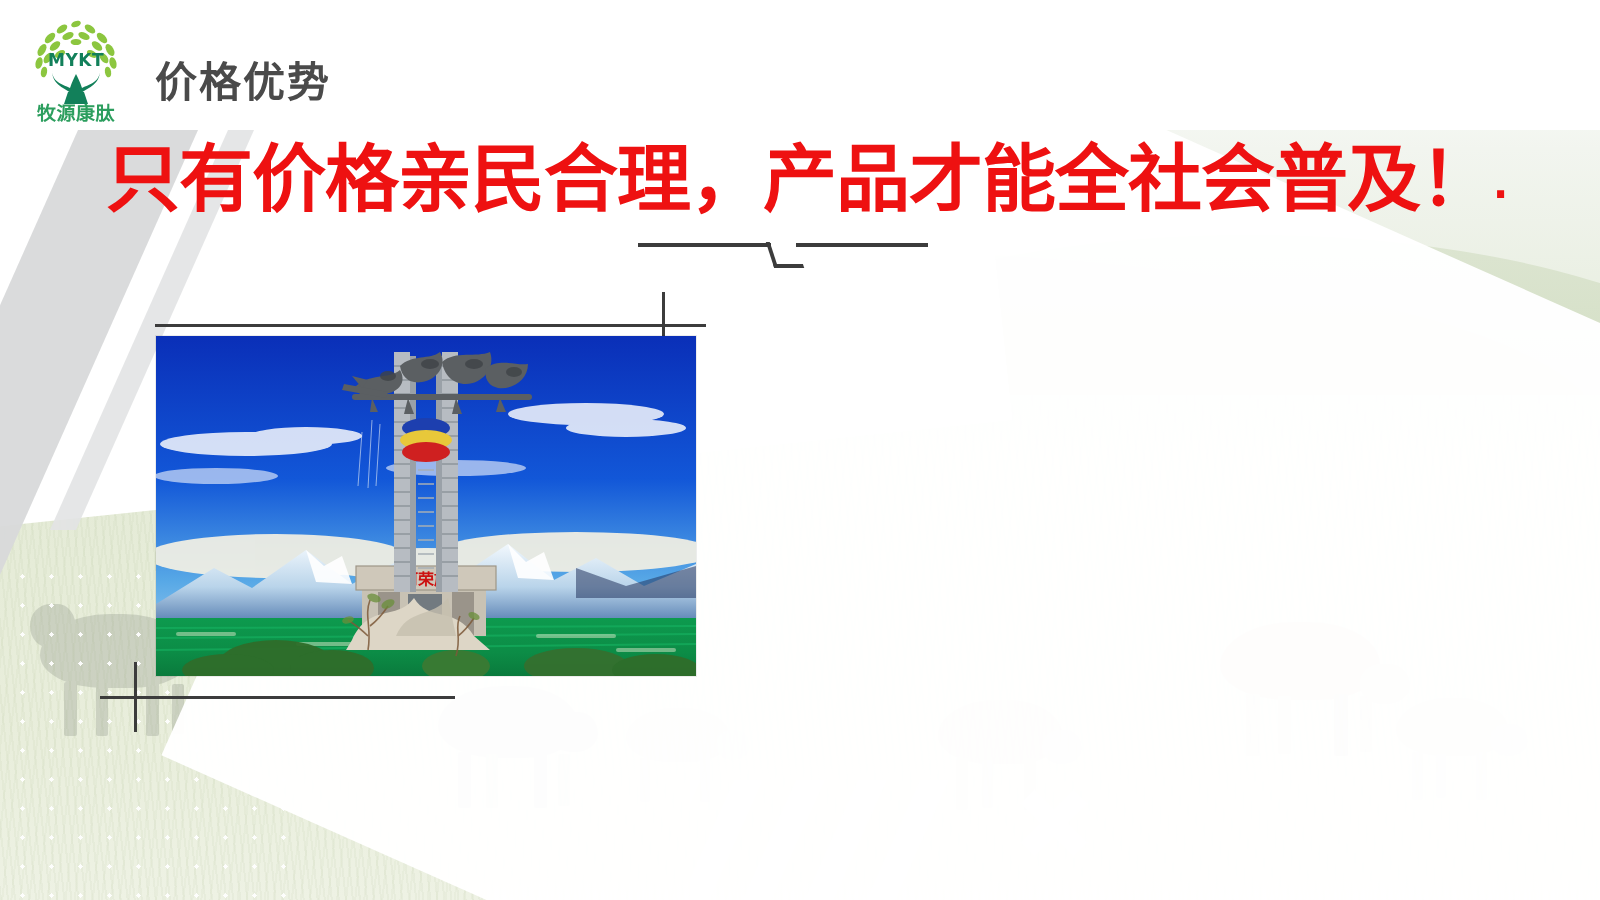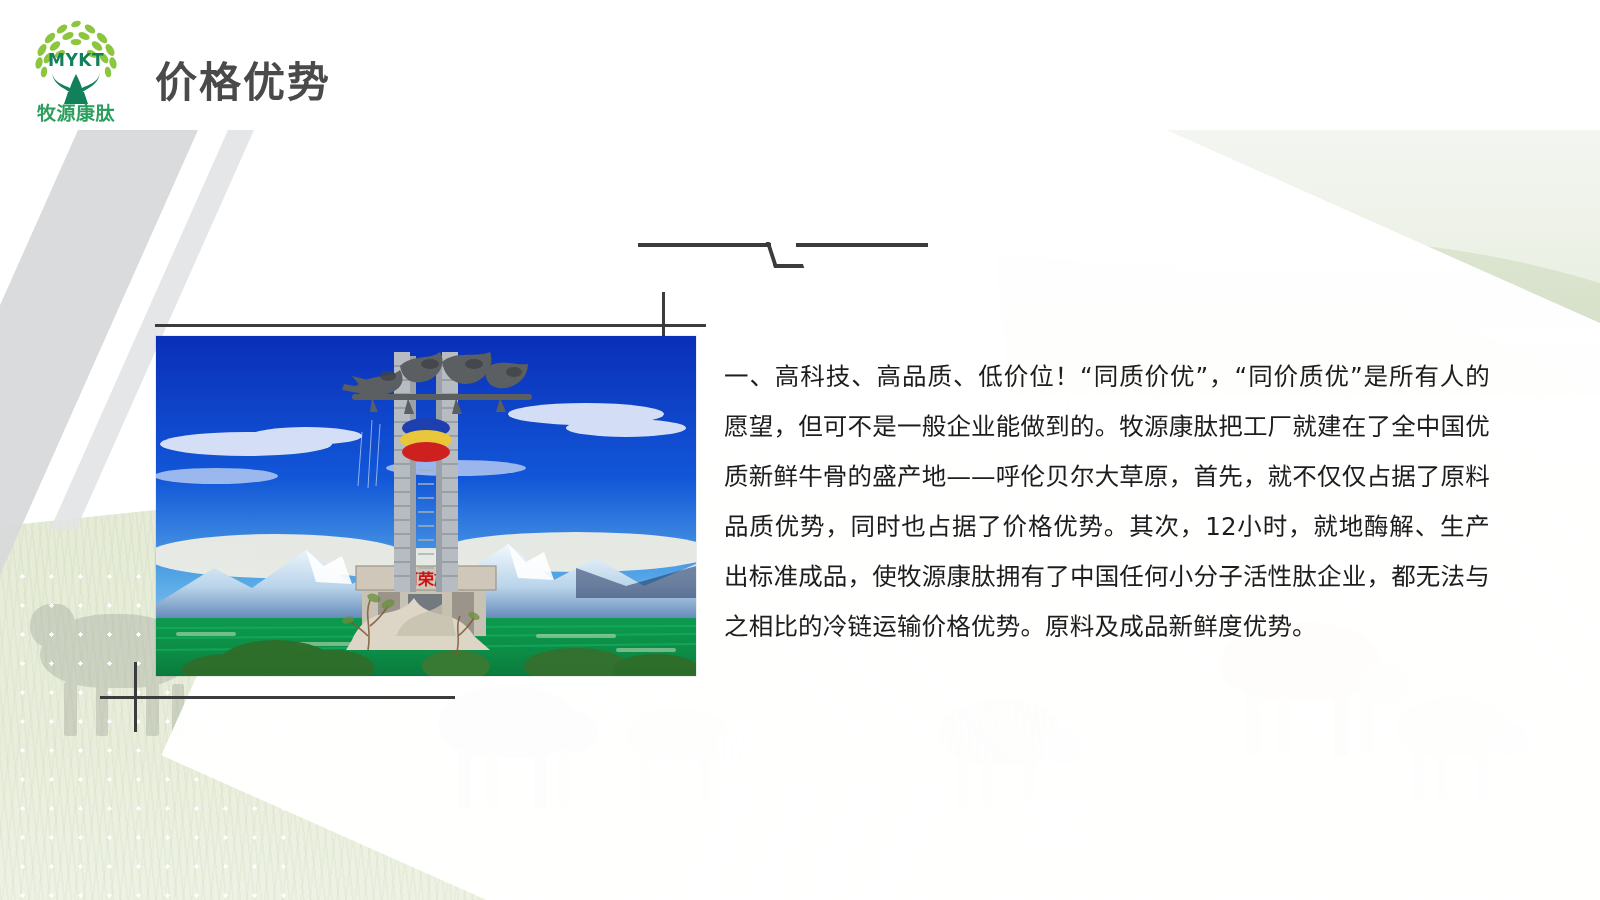--- a/index.html
+++ b/index.html
@@ -209,20 +209,21 @@
         <path d="M46 84 L62 84 L66 96 L42 96 Z"></path>
       </g>
       <text x="54" y="112" text-anchor="middle" font-family="DejaVu Sans, sans-serif" font-size="19" font-weight="bold" fill="#2c9e5e" letter-spacing="0.5">牧源康肽</text>
     </svg>
   </div>
 
   <div class="head-title">
     <div class="head-cn">价格优势</div>
   </div>
 
+  <div class="headline"><span>只有价格亲民合理，产品才能全社会普及！</span><span class="tail">.</span></div>
 
   <div class="divider">
     <div class="bar-l"></div>
     <div class="notch"></div>
     <div class="bar-r"></div>
   </div>
 
   <div class="cross cross-tr">
     <i class="h"></i>
     <i class="v"></i>
@@ -368,21 +369,20 @@
       </g>
       <g fill="#6a8f3a" opacity=".75">
         <ellipse cx="232" cy="268" rx="7" ry="4" transform="rotate(-25 232 268)"></ellipse>
         <ellipse cx="218" cy="262" rx="7" ry="4" transform="rotate(20 218 262)"></ellipse>
         <ellipse cx="192" cy="284" rx="6" ry="3.4" transform="rotate(-15 192 284)"></ellipse>
         <ellipse cx="318" cy="280" rx="6" ry="3.4" transform="rotate(25 318 280)"></ellipse>
       </g>
     </svg>
   </div>
 
-  <div class="body-text">一、高科技、高品质、低价位！“同质价优”，“同价质优”是所有人的愿望，但可不是一般企业能做到的。牧源康肽把工厂就建在了全中国优质新鲜牛骨的盛产地——呼伦贝尔大草原，首先，就不仅仅占据了原料品质优势，同时也占据了价格优势。其次，12小时，就地酶解、生产出标准成品，使牧源康肽拥有了中国任何小分子活性肽企业，都无法与之相比的冷链运输价格优势。原料及成品新鲜度优势。</div>
 
   <div class="stripes">
     <i style="left:0px;"></i>
     <i style="left:62px;"></i>
     <i style="left:124px;"></i>
     <i style="left:186px;"></i>
     <i style="left:248px;"></i>
   </div>
 
   <div class="xmark">

